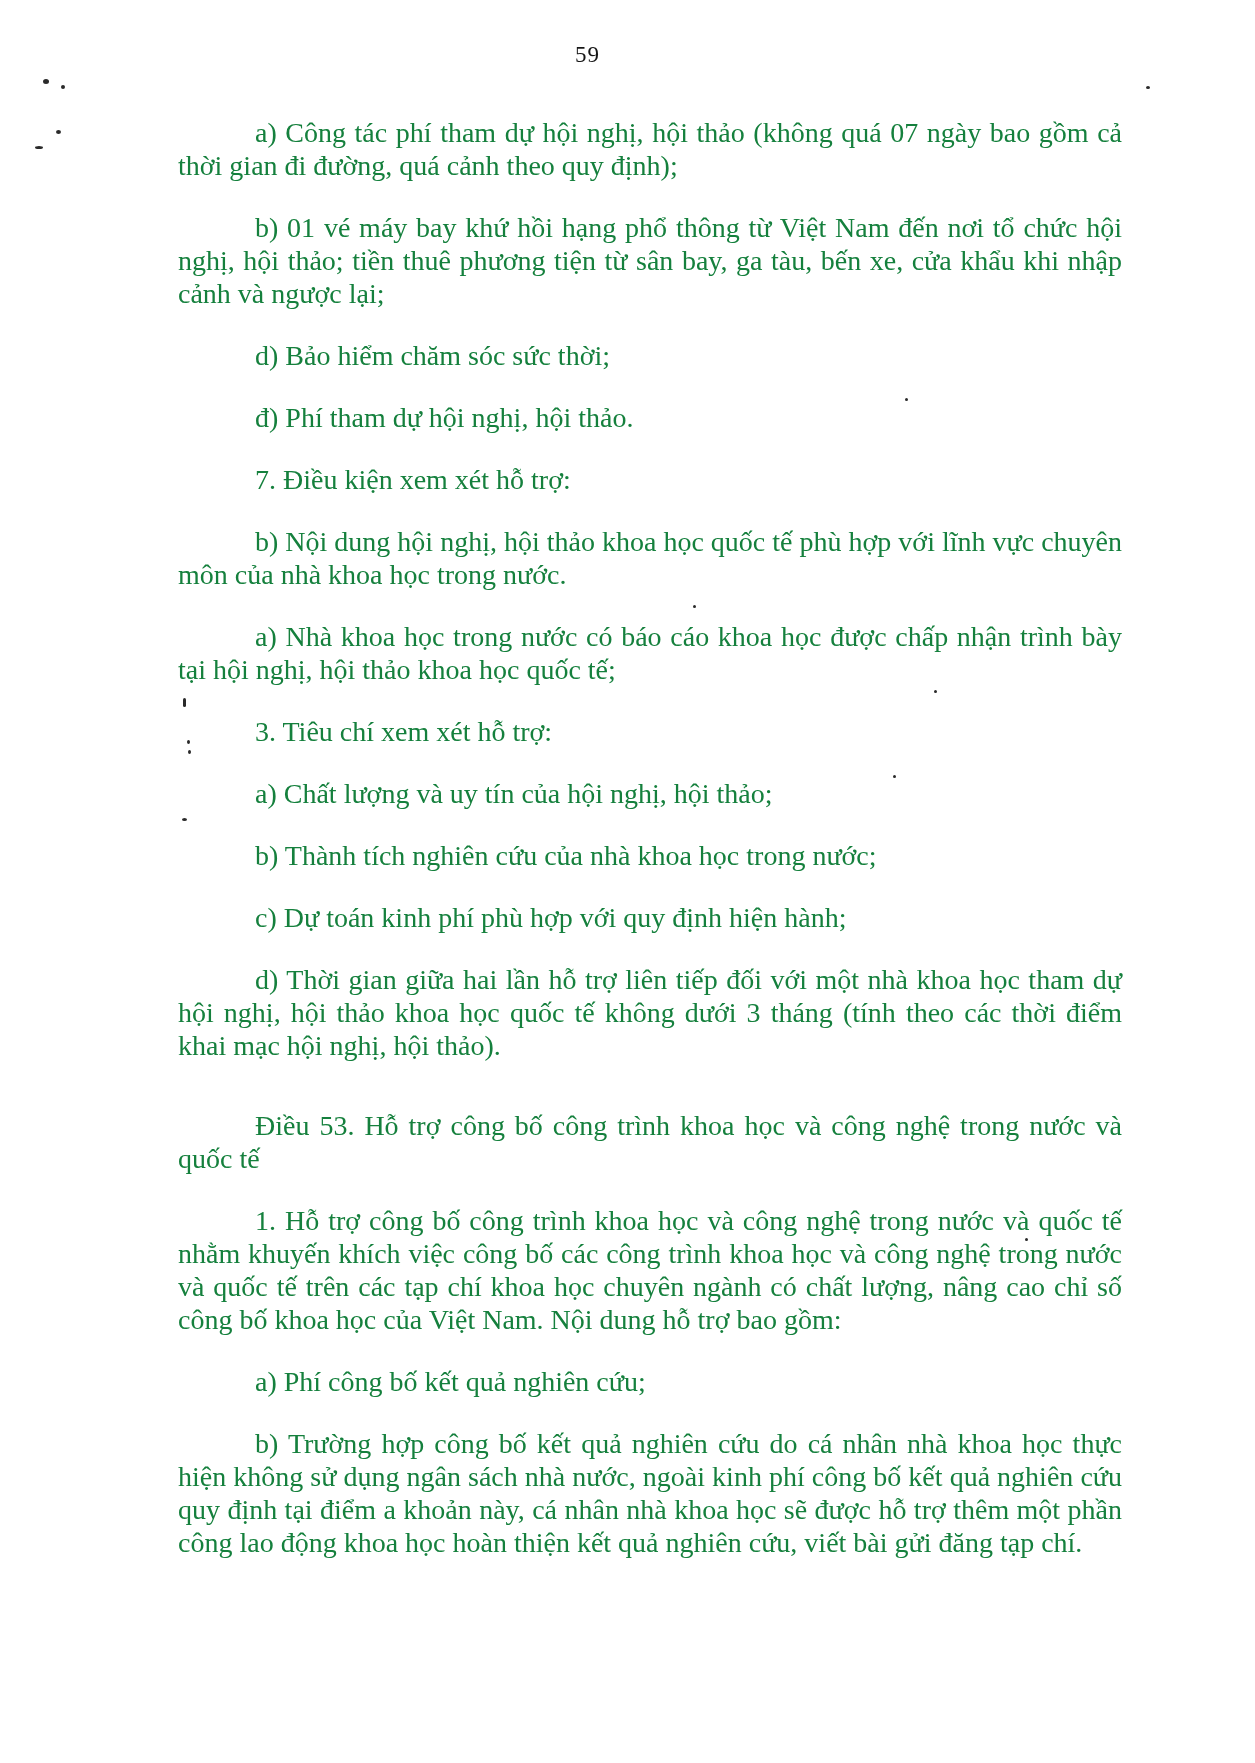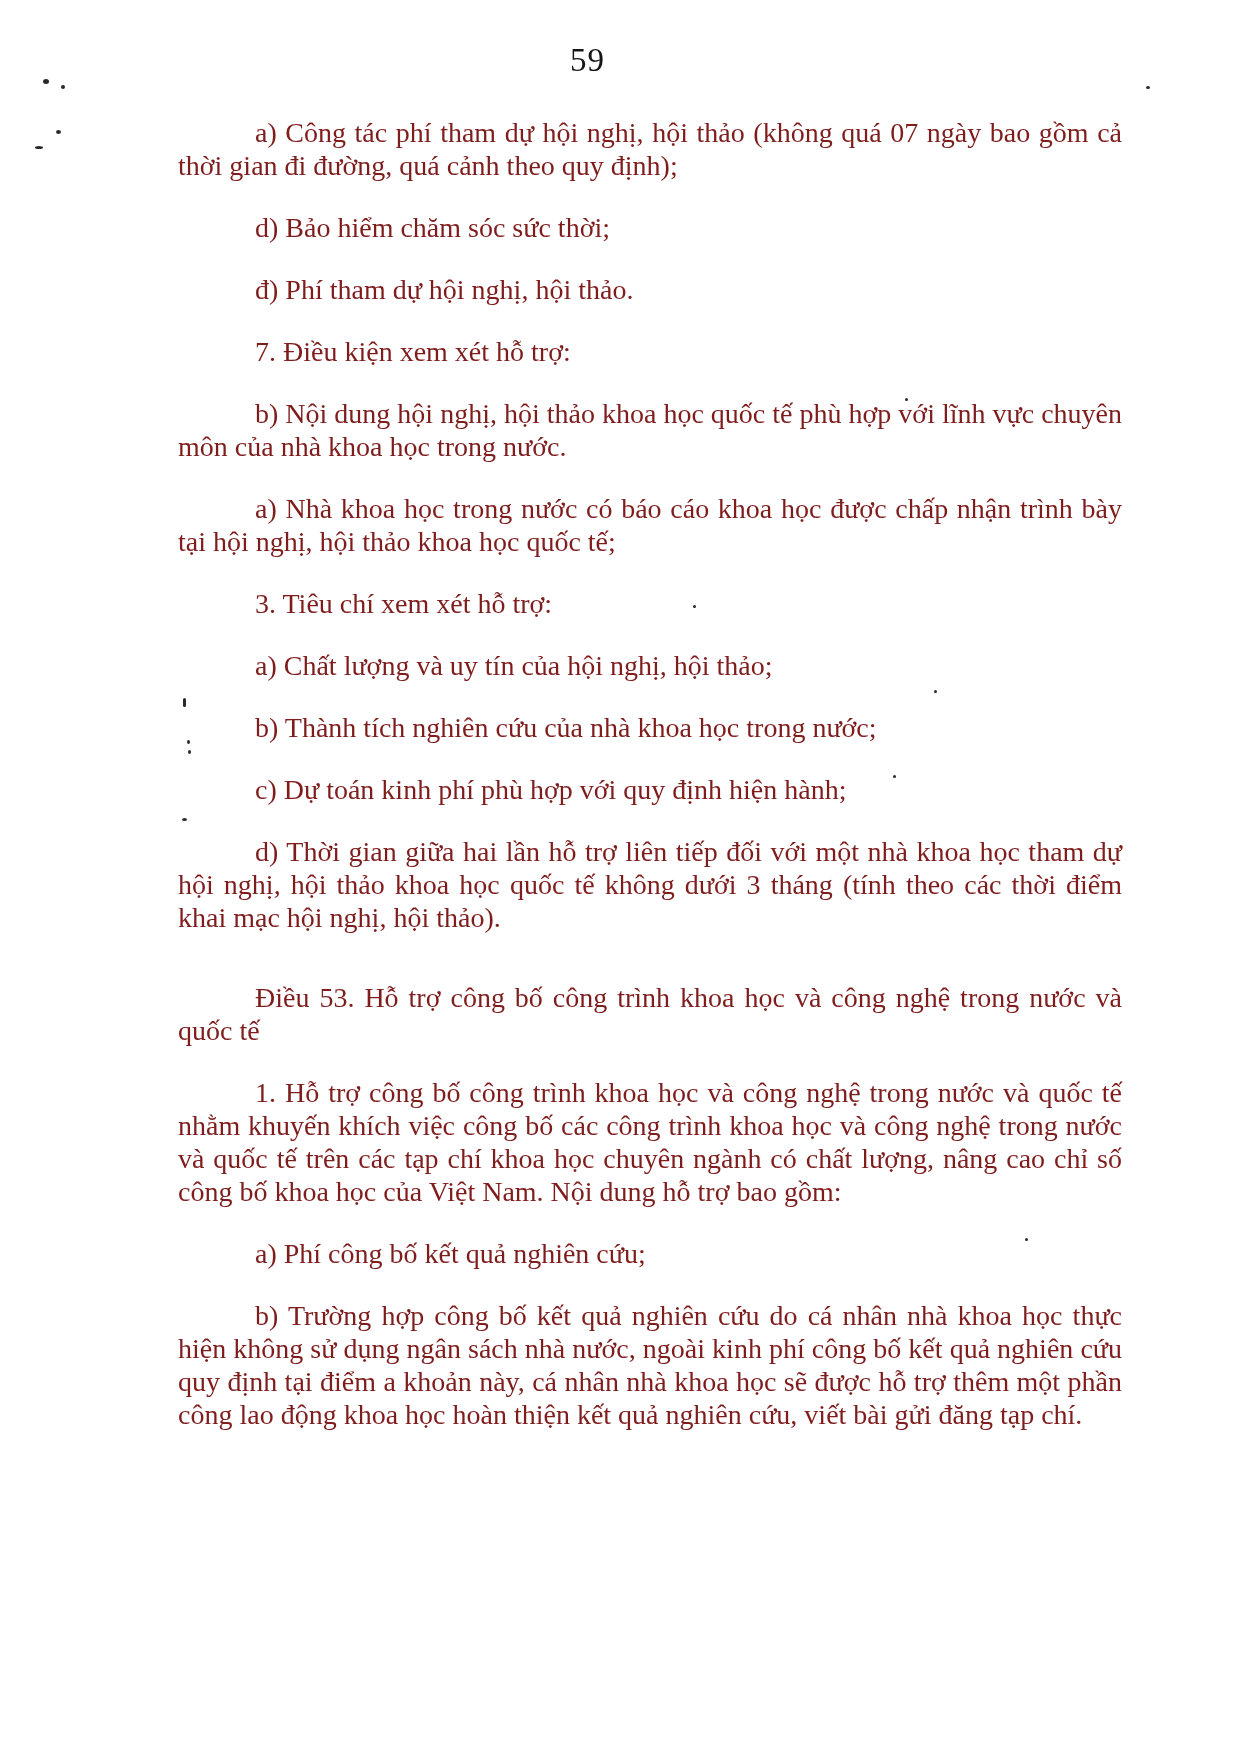--- a/index.html
+++ b/index.html
@@ -14,37 +14,37 @@
     font-family: "Liberation Serif", "DejaVu Serif", serif;
     color: #111111;
     overflow: hidden;
   }
   .page-number {
     position: absolute;
     top: 42px;
     left: 0;
     width: 1175px;           
     text-align: center;
-    font-size: 33px;
+    font-size: 23px;
     letter-spacing: 1px;
     color: #161616;
   }
   .content {
     position: absolute;
     left: 178px;
     top: 116px;
     width: 944px;
   }
   .para {
     margin: 29px 0 0 0;
     font-size: 28px;
     line-height: 33px;
     text-align: justify;
     text-indent: 77px;
-    color: #7f1d1d;
+    color: #15803d;
   }
   .para:first-child { margin-top: 0; }
   .para.heading {
     font-weight: normal;
     margin-top: 47px;
   }
   
   .sp {
     position: absolute;
     background: #2a2a2a;
@@ -69,20 +69,21 @@
   <span class="sp" style="left:183px;top:698px;width:3px;height:9px;border-radius:2px;"></span>
   <span class="sp" style="left:187px;top:740px;width:3px;height:4px;"></span>
   <span class="sp" style="left:188px;top:750px;width:3px;height:4px;"></span>
   <span class="sp" style="left:182px;top:818px;width:5px;height:3px;"></span>
   <span class="sp" style="left:934px;top:690px;width:3px;height:3px;"></span>
   <span class="sp" style="left:893px;top:775px;width:3px;height:3px;"></span>
   <span class="sp" style="left:1025px;top:1238px;width:3px;height:3px;"></span>
 
   <div class="content">
     <p class="para">a) Công tác phí tham dự hội nghị, hội thảo (không quá 07 ngày bao gồm cả thời gian đi đường, quá cảnh theo quy định);</p>
+    <p class="para">b) 01 vé máy bay khứ hồi hạng phổ thông từ Việt Nam đến nơi tổ chức hội nghị, hội thảo; tiền thuê phương tiện từ sân bay, ga tàu, bến xe, cửa khẩu khi nhập cảnh và ngược lại;</p>
     <p class="para">d) Bảo hiểm chăm sóc sức thời;</p>
     <p class="para">đ) Phí tham dự hội nghị, hội thảo.</p>
     <p class="para">7. Điều kiện xem xét hỗ trợ:</p>
     <p class="para">b) Nội dung hội nghị, hội thảo khoa học quốc tế phù hợp với lĩnh vực chuyên môn của nhà khoa học trong nước.</p>
     <p class="para">a) Nhà khoa học trong nước có báo cáo khoa học được chấp nhận trình bày tại hội nghị, hội thảo khoa học quốc tế;</p>
     <p class="para">3. Tiêu chí xem xét hỗ trợ:</p>
     <p class="para">a) Chất lượng và uy tín của hội nghị, hội thảo;</p>
     <p class="para">b) Thành tích nghiên cứu của nhà khoa học trong nước;</p>
     <p class="para">c) Dự toán kinh phí phù hợp với quy định hiện hành;</p>
     <p class="para">d) Thời gian giữa hai lần hỗ trợ liên tiếp đối với một nhà khoa học tham dự hội nghị, hội thảo khoa học quốc tế không dưới 3 tháng (tính theo các thời điểm khai mạc hội nghị, hội thảo).</p>

